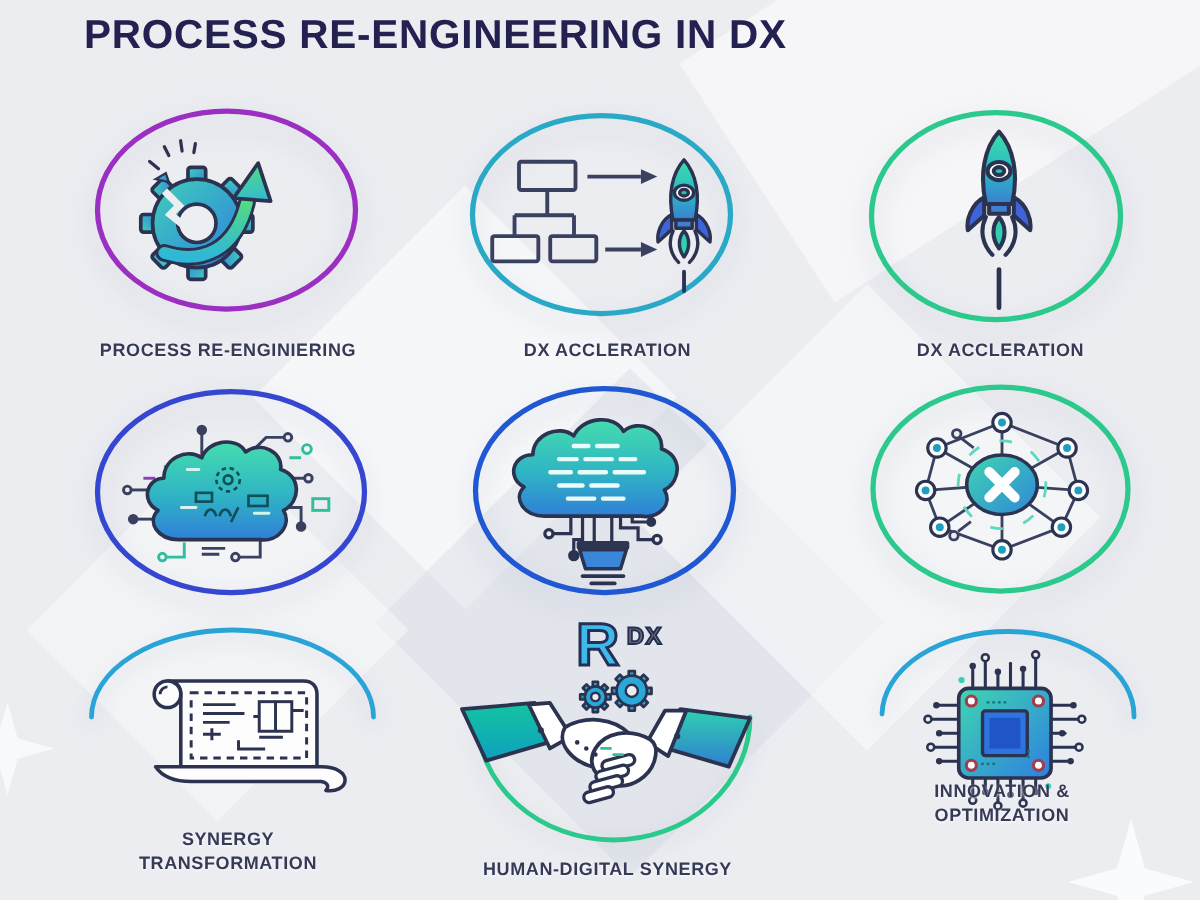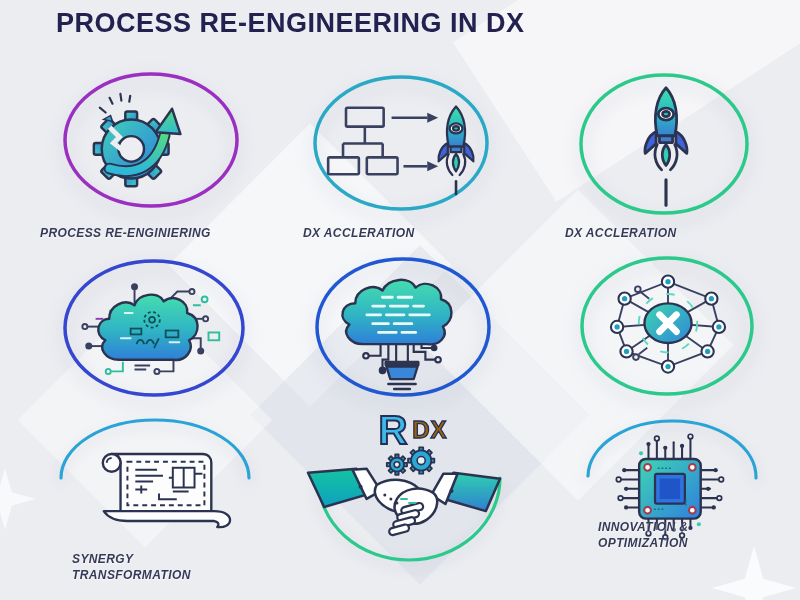--- a/index.html
+++ b/index.html
@@ -28,37 +28,36 @@
   .content { position:absolute; inset:0; z-index:1;padding-left:32px; }
   .title {
     position:absolute; left:56px; top:8px;
     font-size:27px; font-weight:800; letter-spacing:.5px;
     color:#232150;
   }
   .ring, .arc, .icon { position:absolute; overflow:visible; }
   .ring { filter:drop-shadow(0 7px 9px rgba(140,150,175,.38)); }
   .arc  { filter:drop-shadow(0 5px 7px rgba(140,150,175,.30)); }
   .cell-label {
-    position:absolute; text-align:left;
+    position:absolute; text-align:center;
     font-size:12px; font-weight:700; letter-spacing:.4px;
     color:#353a57; line-height:1.3;
     text-shadow:0 1px 2px rgba(255,255,255,.85);
-    font-style:italic;
   }
   .logo {
     position:absolute; left:348px; top:412px; width:130px;
     display:flex; justify-content:center; align-items:flex-start; gap:5px;
   }
   .logo-r {
     font-size:40px; font-weight:800; line-height:.9;
     color:#3fb9e8; -webkit-text-stroke:2px #223057;
   }
   .logo-dx {
-    font-size:24px; font-weight:800; padding-top:4px; letter-spacing:1px;
-    color:#a16207; -webkit-text-stroke:1.3px #223057;
+    font-size:16px; font-weight:800; padding-top:4px; letter-spacing:1px;
+    color:#737373; -webkit-text-stroke:1.3px #223057;
   }
 </style>
 </head>
 <body>
 
 <svg width="0" height="0" style="position:absolute" aria-hidden="true">
   <defs>
     <linearGradient id="gearG" x1="0" y1="0" x2="1" y2="1">
       <stop offset="0" stop-color="#3fd0b8"></stop>
         <stop offset="1" stop-color="#2f7fe0"></stop>
@@ -359,20 +358,21 @@
     </g>
     <circle cx="52" cy="38" r="2" fill="#2b3350"></circle>
     <circle cx="142" cy="42" r="2" fill="#2b3350"></circle>
     <g fill="#2b3350">
       <circle cx="76" cy="46" r="1.5"></circle>
         <circle cx="82" cy="50" r="1.5"></circle>
         <circle cx="88" cy="54" r="1.5"></circle>
     </g>
     <path d="M92,50 h6 M100,54 h6" stroke="#2fbf9f" stroke-width="1.8" stroke-linecap="round"></path>
   </svg>
+  <div class="cell-label" style="left:295px;top:572px;width:220px">HUMAN-DIGITAL SYNERGY</div>
 
   <svg class="arc" style="left:584px;top:414px;width:176px;height:70px" viewBox="0 0 176 70">
     <path d="M4,62 A84,56 0 0 1 172,64" fill="none" stroke-width="3.2" stroke-linecap="round" stroke="#2aa3d6"></path>
   </svg>
   <svg class="icon" style="left:600px;top:430px;width:138px;height:112px" viewBox="0 0 148 118">
     <g stroke="#2b3350" stroke-width="2.2" stroke-linecap="round">
       <line x1="52" y1="30" x2="52" y2="16"></line>
         <line x1="61" y1="30" x2="61" y2="10"></line>
       <line x1="70" y1="30" x2="70" y2="20"></line>
         <line x1="79" y1="30" x2="79" y2="12"></line>

